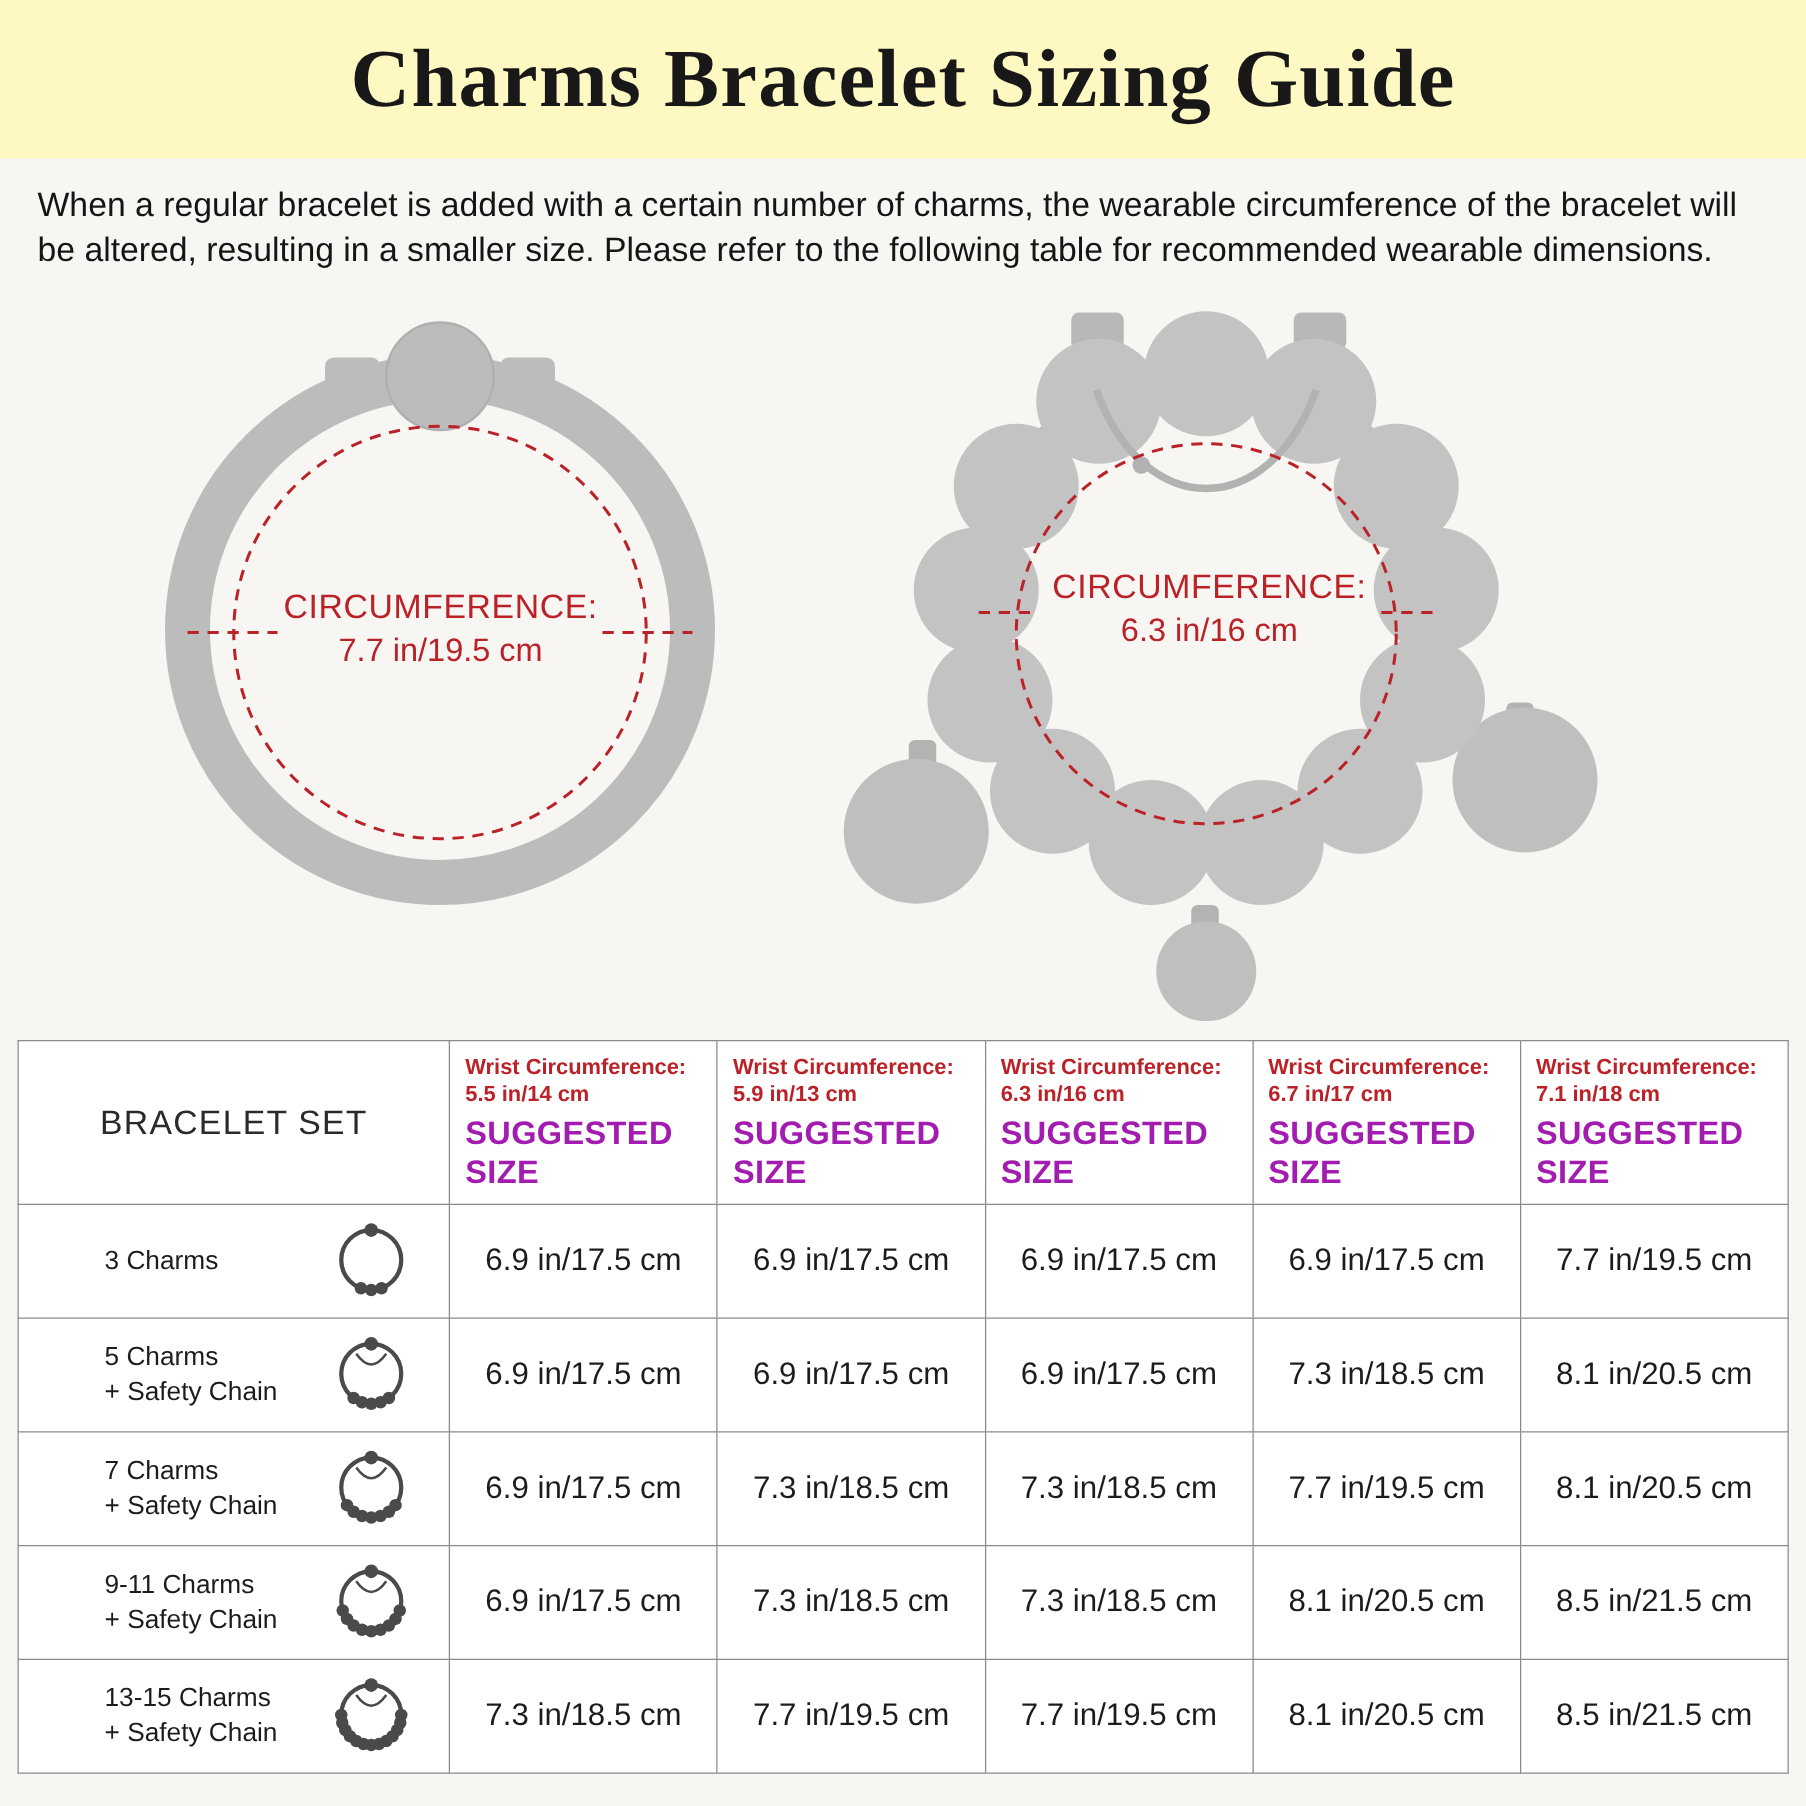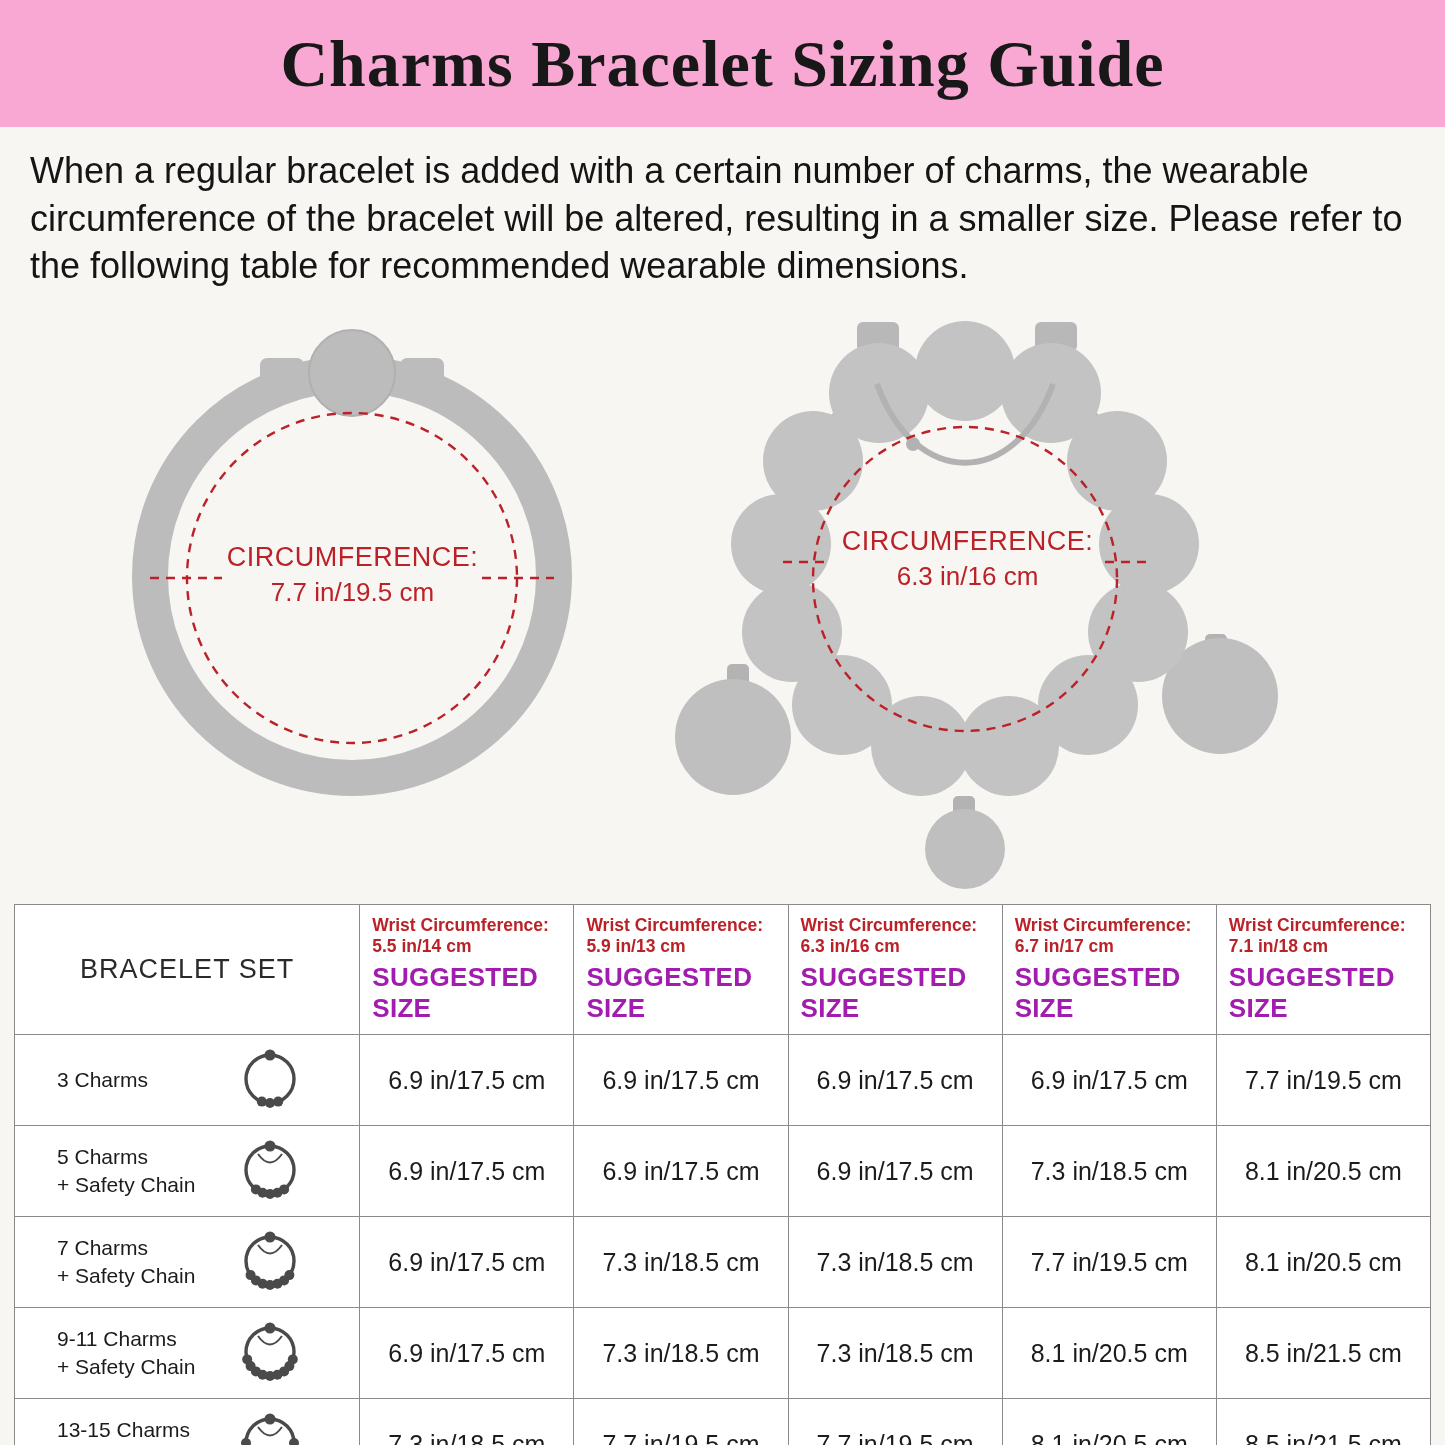--- a/index.html
+++ b/index.html
@@ -7,38 +7,38 @@
   body {
     width:1445px; height:1445px;
     background:#f7f6f3;
     font-family:"Liberation Sans", sans-serif;
     color:#1d1d1d;
   }
   .page { width:1445px; height:1445px; overflow:hidden; display:flex; flex-direction:column; }
 
   
   .title-band {
-    height:127px; background:#f9a8d4;
+    height:127px; background:#fef9c3;
     display:flex; align-items:center; justify-content:center;
     flex:0 0 auto;
     text-align:right;
   }
   .title-band h1 {
     margin:0;
     font-family:"Liberation Serif", serif;
     font-weight:600;
     font-size:66px;
     letter-spacing:1px;
     color:#181818;
   }
 
   
   .intro {
     padding:20px 30px 0 30px;
-    font-size:36px;
+    font-size:27px;
     line-height:1.32;
     color:#151515;
     flex:0 0 auto;
   }
 
   
   .figures {
     flex:0 0 auto;
     display:flex;
     align-items:flex-start;
@@ -81,21 +81,21 @@
   }
   th.col-header .wrist { color:#bb2228; font-size:17.5px; line-height:1.22; }
   th.col-header .sugg  { color:#a21caf; font-size:26px; margin-top:5px; letter-spacing:0.3px; }
   td.value-cell {
     text-align:center; vertical-align:middle;
     font-size:25px; color:#1c1c1c; height:91px;
   }
   td.label-cell {
     vertical-align:middle; height:91px; padding-left:42px;
   }
-  .label-wrap { display:flex; align-items:center; gap:26px; }
+  .label-wrap { display:flex; align-items:center; gap:26px;justify-content:center; }
   .row-label { font-size:21px; line-height:1.35; color:#1c1c1c; min-width:152px; }
   .row-icon { flex:0 0 auto; }
 </style>
 </head>
 <body>
 
 <div class="page">
 
   <div class="title-band">
     <h1>Charms Bracelet Sizing Guide</h1>

